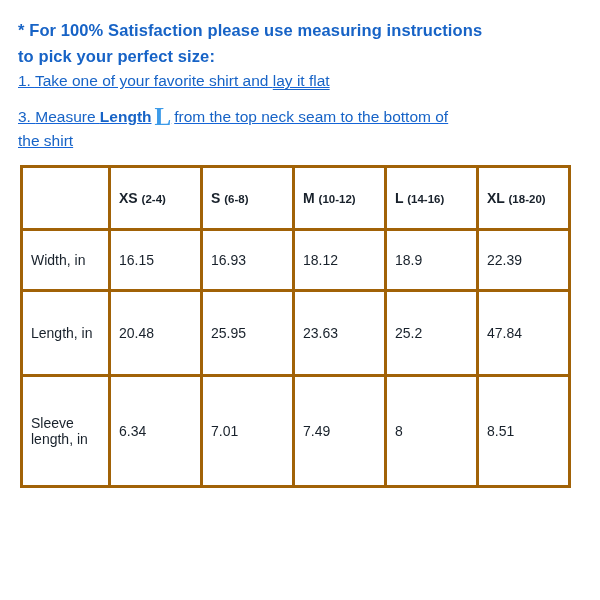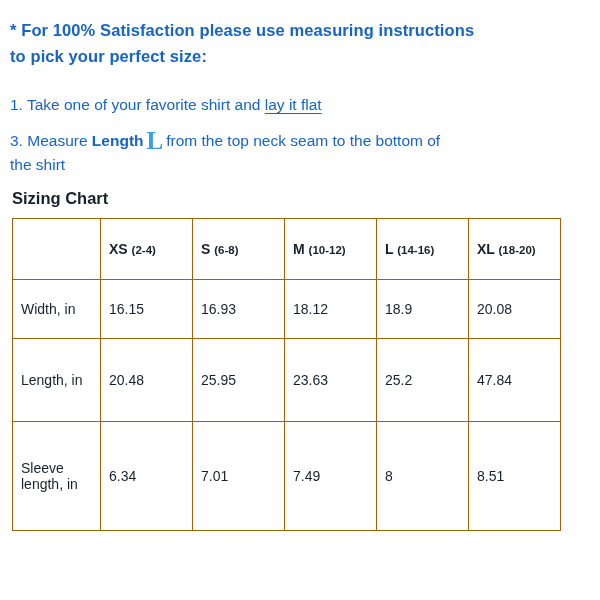--- a/index.html
+++ b/index.html
@@ -12,31 +12,32 @@
     background: #ffffff;
     font-family: "Liberation Sans", sans-serif;
     color: #1565d8;
     overflow: hidden;
   }
   .page {
     position: relative;
     width: 600px;
     height: 524px;
     box-sizing: border-box;
-    padding: 18px 22px 0 10px;
+    padding: 18px 22px 0 18px;
   }
   .intro {
     font-size: 16.5px;
     font-weight: bold;
     color: #1763c6;
     line-height: 1.55;
     letter-spacing: 0.1px;
   }
   .steps {
-    margin-top: 24px;
+    margin-top: 0;
+    text-decoration: underline;
   }
   .step {
     font-size: 15.5px;
     color: #1763c6;
     line-height: 1.5;
     margin-bottom: 13px;
     display: block;
   }
   .step .num {
     font-weight: normal;
@@ -74,21 +75,21 @@
     color: #18212b;
     margin: 8px 0 10px 2px;
   }
   table.sizing {
     border-collapse: collapse;
     width: 548px;
     margin-left: 2px;
     table-layout: fixed;
   }
   table.sizing th, table.sizing td {
-    border: 1px solid #a16207;
+    border: 3px solid #a16207;
     color: #18212b;
     font-size: 14px;
     padding: 10px 8px;
     text-align: left;
     vertical-align: middle;
     background: #ffffff;
     font-weight: normal;
   }
   table.sizing th {
     height: 40px;
@@ -127,21 +128,20 @@
     </div>
 
 
     <div class="step">
       <span class="num">3. </span><span>Measure </span><span class="bold">Length</span><span class="lglyph">L</span><span>from the top neck seam to the bottom of</span>
       <div>the shirt</div>
     </div>
 
   </div>
 
-  <div class="chart-title">Sizing Chart</div>
 
   <table class="sizing">
     <colgroup>
       <col class="c0">
       <col class="cs">
         <col class="cs">
         <col class="cs">
         <col class="cs">
         <col class="cs">
     </colgroup>
@@ -155,21 +155,21 @@
         <th><span>XL</span> <span class="range">(18-20)</span></th>
       </tr>
     </thead>
     <tbody>
       <tr class="r1">
         <td class="rowhead">Width, in</td>
         <td>16.15</td>
         <td>16.93</td>
         <td>18.12</td>
         <td>18.9</td>
-        <td>20.08</td>
+        <td>22.39</td>
       </tr>
       <tr class="r2">
         <td class="rowhead">Length, in</td>
         <td>20.48</td>
         <td>25.95</td>
         <td>23.63</td>
         <td>25.2</td>
         <td>47.84</td>
       </tr>
       <tr class="r3">

